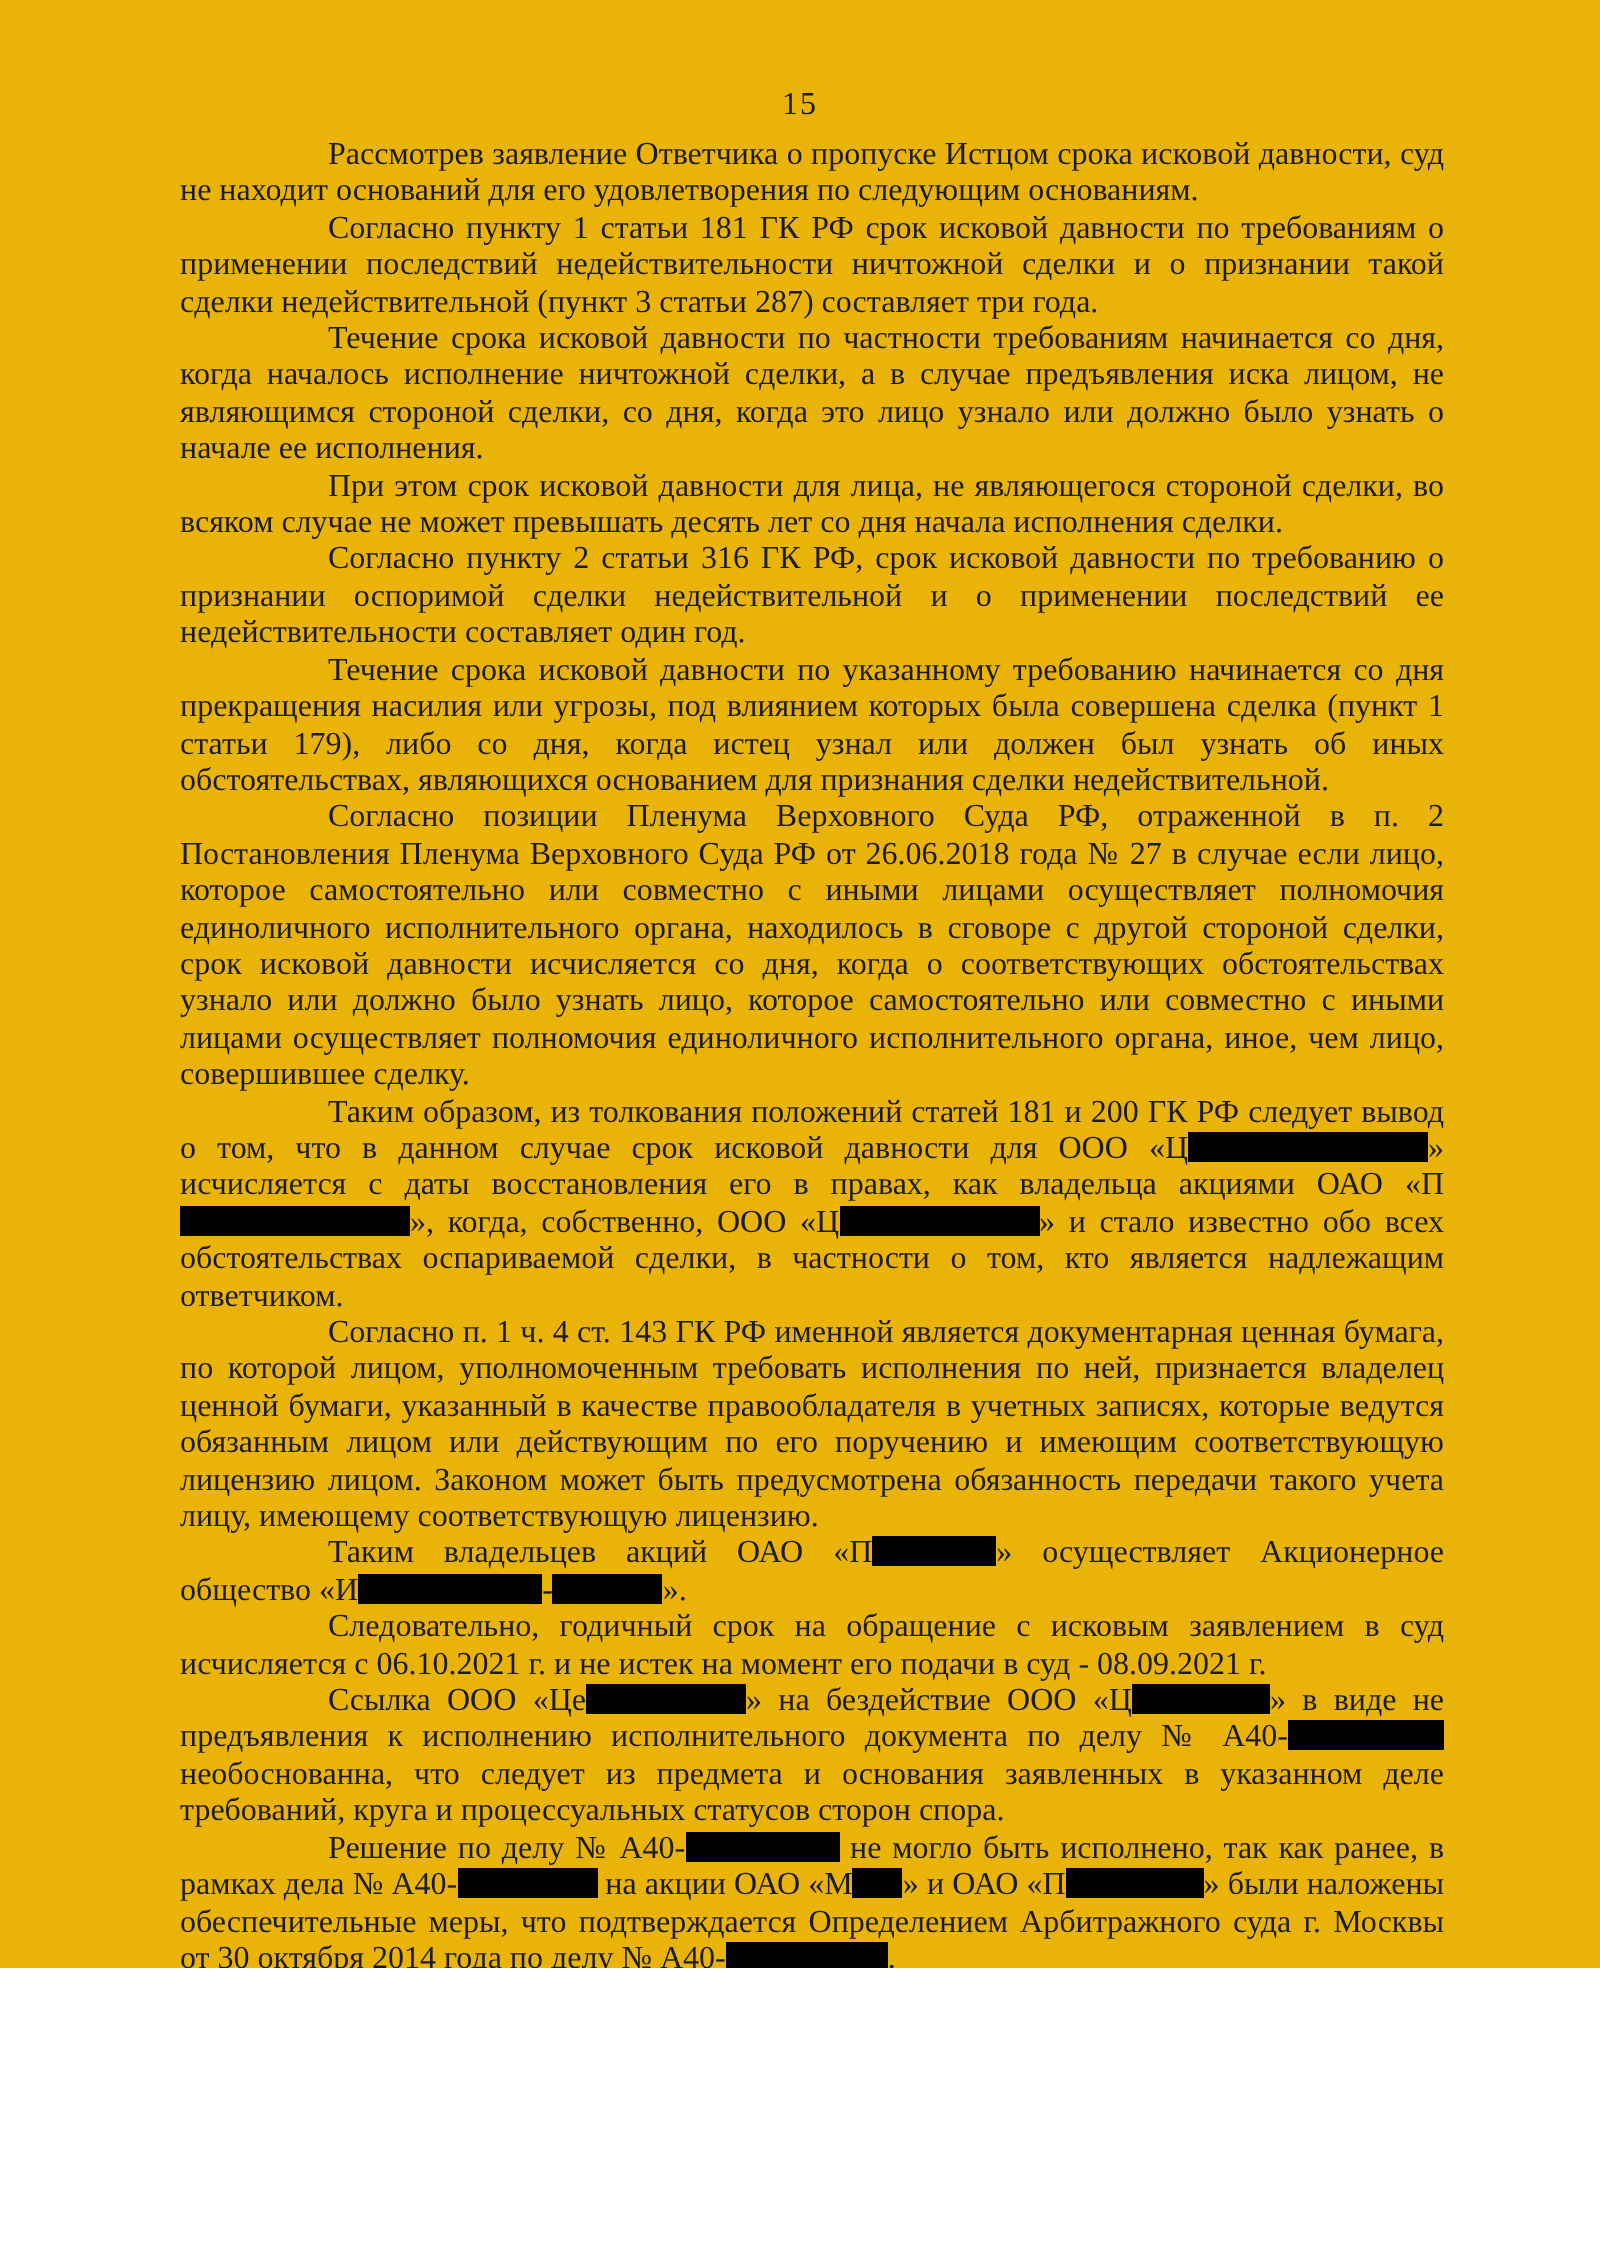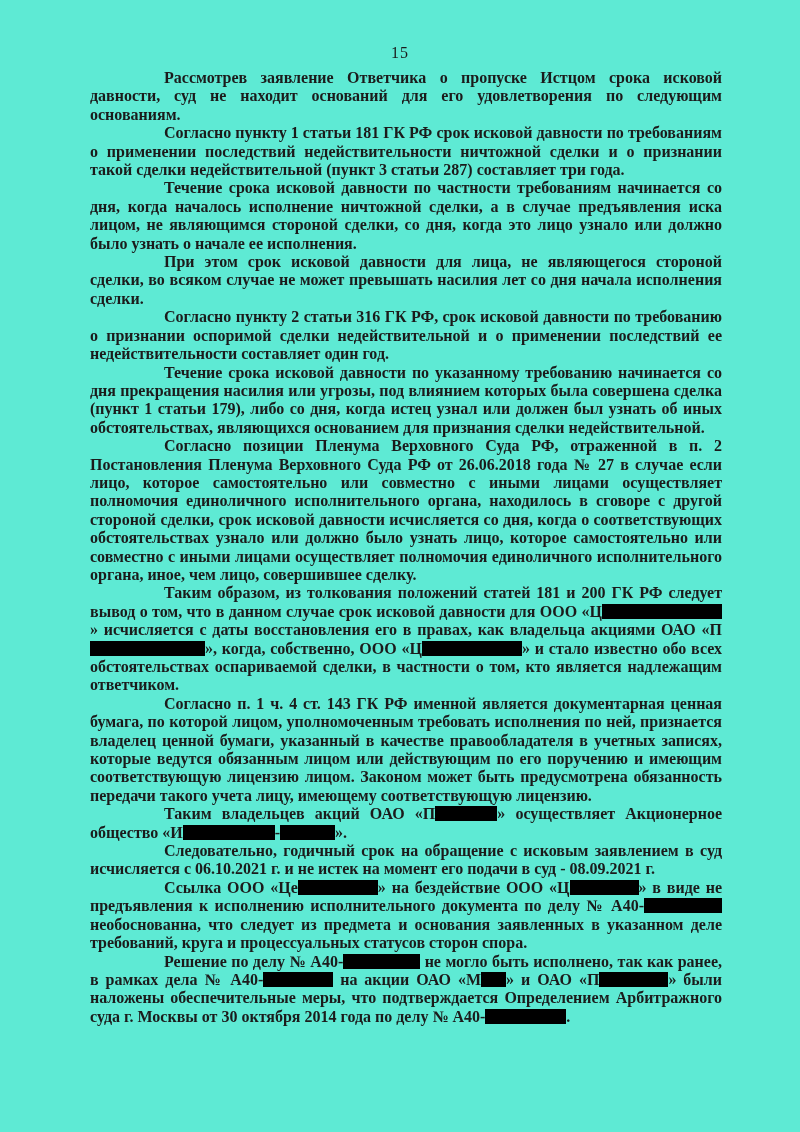--- a/index.html
+++ b/index.html
@@ -3,22 +3,22 @@
 <meta charset="utf-8">
 <style>
   html, body {
     margin: 0;
     padding: 0;
     background: #ffffff;
   }
   .page {
     position: relative;
     width: 800px;
-    height: 1132px;
-    background: #5eead4;
+    height: 984px;
+    background: #eab308;
     overflow: hidden;
     font-family: "Liberation Serif", serif;
     color: #1b1b1b;
   }
   .page-number {
     position: absolute;
     top: 44px;
     left: 0;
     width: 100%;
     text-align: center;
@@ -31,38 +31,37 @@
     left: 90px;
     width: 632px;
     font-size: 16px;
     line-height: 18.4px;
     text-align: justify;
   }
   .para {
     margin: 0;
     padding: 0;
     text-indent: 74px;
-    font-weight: bold;
   }
   .redaction {
     display: inline-block;
     height: 15px;
     vertical-align: -2px;
   }
 </style>
 </head>
 <body>
 
 <div class="page">
   <div class="page-number">15</div>
   <div class="text-block">
       <p class="para"><span>Рассмотрев заявление Ответчика о пропуске Истцом срока исковой давности, суд не находит оснований для его удовлетворения по следующим основаниям.</span></p>
       <p class="para"><span>Согласно пункту 1 статьи 181 ГК РФ срок исковой давности по требованиям о применении последствий недействительности ничтожной сделки и о признании такой сделки недействительной (пункт 3 статьи 287) составляет три года.</span></p>
       <p class="para"><span>Течение срока исковой давности по частности требованиям начинается со дня, когда началось исполнение ничтожной сделки, а в случае предъявления иска лицом, не являющимся стороной сделки, со дня, когда это лицо узнало или должно было узнать о начале ее исполнения.</span></p>
-      <p class="para"><span>При этом срок исковой давности для лица, не являющегося стороной сделки, во всяком случае не может превышать насилия лет со дня начала исполнения сделки.</span></p>
+      <p class="para"><span>При этом срок исковой давности для лица, не являющегося стороной сделки, во всяком случае не может превышать десять лет со дня начала исполнения сделки.</span></p>
       <p class="para"><span>Согласно пункту 2 статьи 316 ГК РФ, срок исковой давности по требованию о признании оспоримой сделки недействительной и о применении последствий ее недействительности составляет один год.</span></p>
       <p class="para"><span>Течение срока исковой давности по указанному требованию начинается со дня прекращения насилия или угрозы, под влиянием которых была совершена сделка (пункт 1 статьи 179), либо со дня, когда истец узнал или должен был узнать об иных обстоятельствах, являющихся основанием для признания сделки недействительной.</span></p>
       <p class="para"><span>Согласно позиции Пленума Верховного Суда РФ, отраженной в п. 2 Постановления Пленума Верховного Суда РФ от 26.06.2018 года № 27 в случае если лицо, которое самостоятельно или совместно с иными лицами осуществляет полномочия единоличного исполнительного органа, находилось в сговоре с другой стороной сделки, срок исковой давности исчисляется со дня, когда о соответствующих обстоятельствах узнало или должно было узнать лицо, которое самостоятельно или совместно с иными лицами осуществляет полномочия единоличного исполнительного органа, иное, чем лицо, совершившее сделку.</span></p>
       <p class="para"><span>Таким образом, из толкования положений статей 181 и 200 ГК РФ следует вывод о том, что в данном случае срок исковой давности для ООО «Ц</span><span class="redaction" style="width: 120px; background: rgb(0, 0, 0);"></span><span>» исчисляется с даты восстановления его в правах, как владельца акциями ОАО «П</span><span class="redaction" style="width: 115px; background: rgb(0, 0, 0);"></span><span>», когда, собственно, ООО «Ц</span><span class="redaction" style="width: 100px; background: rgb(0, 0, 0);"></span><span>» и стало известно обо всех обстоятельствах оспариваемой сделки, в частности о том, кто является надлежащим ответчиком.</span></p>
       <p class="para"><span>Согласно п. 1 ч. 4 ст. 143 ГК РФ именной является документарная ценная бумага, по которой лицом, уполномоченным требовать исполнения по ней, признается владелец ценной бумаги, указанный в качестве правообладателя в учетных записях, которые ведутся обязанным лицом или действующим по его поручению и имеющим соответствующую лицензию лицом. Законом может быть предусмотрена обязанность передачи такого учета лицу, имеющему соответствующую лицензию.</span></p>
       <p class="para"><span>Таким владельцев акций ОАО «П</span><span class="redaction" style="width: 62px; background: rgb(0, 0, 0);"></span><span>» осуществляет Акционерное общество «И</span><span class="redaction" style="width: 92px; background: rgb(0, 0, 0);"></span><span>-</span><span class="redaction" style="width: 55px; background: rgb(0, 0, 0);"></span><span>».</span></p>
       <p class="para"><span>Следовательно, годичный срок на обращение с исковым заявлением в суд исчисляется с 06.10.2021 г. и не истек на момент его подачи в суд - 08.09.2021 г.</span></p>
       <p class="para"><span>Ссылка ООО «Це</span><span class="redaction" style="width: 80px; background: rgb(0, 0, 0);"></span><span>» на бездействие ООО «Ц</span><span class="redaction" style="width: 69px; background: rgb(0, 0, 0);"></span><span>» в виде не предъявления к исполнению исполнительного документа по делу № А40-</span><span class="redaction" style="width: 78px; background: rgb(0, 0, 0);"></span><span> необоснованна, что следует из предмета и основания заявленных в указанном деле требований, круга и процессуальных статусов сторон спора.</span></p>
       <p class="para"><span>Решение по делу № А40-</span><span class="redaction" style="width: 77px; background: rgb(0, 0, 0);"></span><span> не могло быть исполнено, так как ранее, в рамках дела № А40-</span><span class="redaction" style="width: 70px; background: rgb(0, 0, 0);"></span><span> на акции ОАО «М</span><span class="redaction" style="width: 25px; background: rgb(0, 0, 0);"></span><span>» и ОАО «П</span><span class="redaction" style="width: 69px; background: rgb(0, 0, 0);"></span><span>» были наложены обеспечительные меры, что подтверждается Определением Арбитражного суда г. Москвы от 30 октября 2014 года по делу № А40-</span><span class="redaction" style="width: 81px; background: rgb(0, 0, 0);"></span><span>.</span></p>
     </div>

